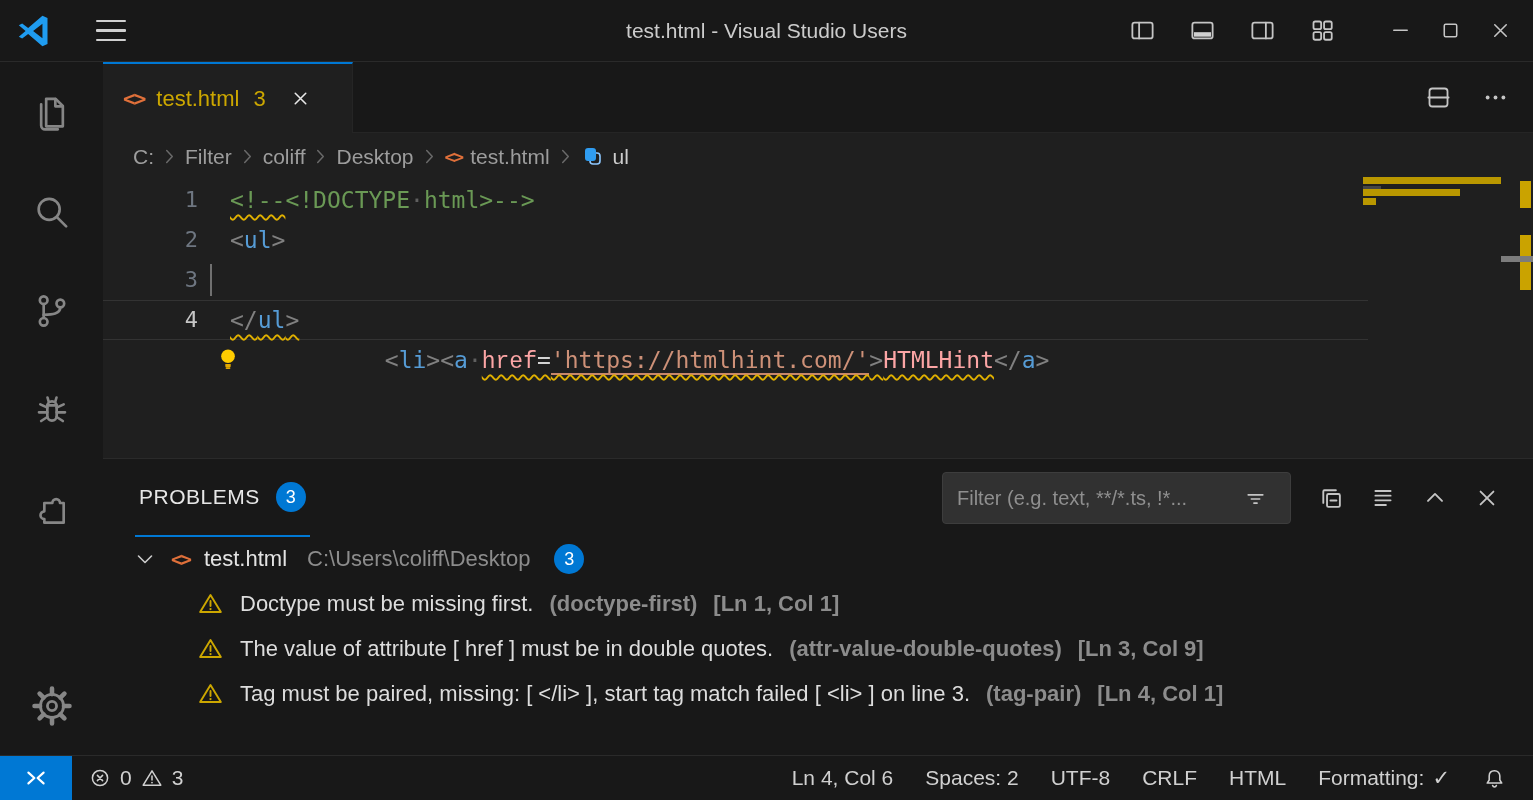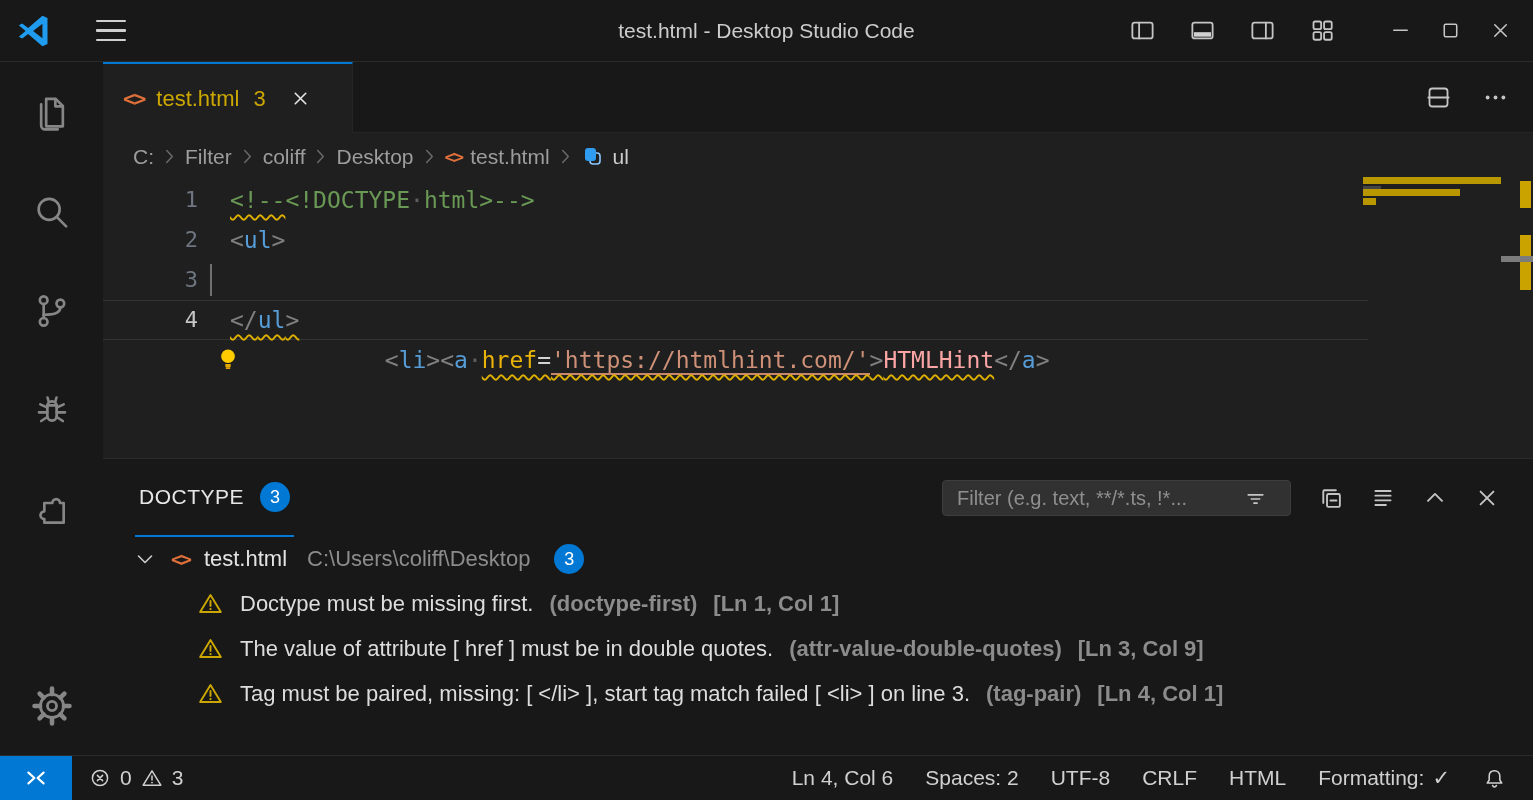--- a/index.html
+++ b/index.html
@@ -49,21 +49,21 @@
   
   .code { position:absolute; top:118px; left:0; right:0; font-family:"DejaVu Sans Mono",monospace; font-size:23px; }
   .codeline { display:flex; height:40px; line-height:40px; margin-right:165px; position:relative; }
   .num { width:95px; text-align:right; color:#6e7681; flex:none; font-size:22px; }
   .ltext { padding-left:32px; white-space:pre; position:relative;text-align:right; }
   .cur { border-top:1px solid #333333; border-bottom:1px solid #333333; line-height:38px; }
   .cur .num { color:#c6c6c6; }
   .ind { display:inline-block; width:44px; }
   .tok { }
   .cm { color:#6a9955; } .pt { color:#808080; } .tg { color:#569cd6; }
-  .at { color:#eab308; } .st { color:#ce9178; } .fg { color:#d4d4d4; }
+  .at { color:#fca5a5;font-family:Liberation Mono, monospace; } .st { color:#ce9178; } .fg { color:#d4d4d4; }
   .txb { color:#fca5a5; font-weight:500; } .ws { color:#5f5f5f; }
   .sqy { text-decoration-line:underline; text-decoration-style:wavy; text-decoration-color:#e0b000;
          text-decoration-thickness:1.8px; text-underline-offset:6px; text-decoration-skip-ink:none; }
   .lnk { border-bottom:2px solid #c8876a; }
   .cursor { position:absolute; left:12px; top:4px; width:2px; height:32px; background:#707070; }
   .bulb { position:absolute; left:17px; top:5px; }
 
   
   .minimap { position:absolute; left:1260px; top:115px; width:140px; height:40px; }
   .minimap div { position:absolute; }
@@ -77,21 +77,21 @@
   .ruler-curline { position:absolute; left:1398px; top:194px; width:32px; height:6px; background:#7c7c7c; }
 
   
   .panel { position:absolute; left:0; right:0; top:396px; bottom:0; background:#181818; border-top:1px solid #2a2a2a; }
   .panel-header { position:relative; height:78px; display:flex; align-items:center; }
   .panel-tab { margin-left:32px; height:78px; display:flex; align-items:center; gap:16px;
                border-bottom:2px solid #0078d4; padding:0 4px; }
   .panel-tab-label { font-size:21px; color:#e7e7e7; letter-spacing:0.5px; }
   .badge { min-width:30px; height:30px; padding:0 8px; border-radius:15px; background:#0078d4; color:#ffffff;
            font-size:18px; display:flex; align-items:center; justify-content:center; }
-  .filterbox { margin-left:auto; width:349px; height:36px; background:#313131; border:1px solid #3d3d3d;
+  .filterbox { margin-left:auto; width:349px; height:52px; background:#313131; border:1px solid #3d3d3d;
                border-radius:4px; display:flex; align-items:center; padding:0 22px 0 14px; }
   .filterbox input { flex:1; min-width:0; background:transparent; border:none; outline:none; color:#cccccc;
                      font-size:20px; font-family:"Liberation Sans",sans-serif; }
   .filterbox input::placeholder { color:#8f8f8f; }
   .panel-icons { display:flex; align-items:center; gap:24px; margin-left:26px; padding-right:32px; }
 
   .prob-file-row { height:44px; display:flex; align-items:center; padding-left:30px; gap:14px; }
   .prob-file-name { font-size:22px; color:#e3e3e3; }
   .prob-file-path { font-size:22px; color:#8c8c8c; margin-left:6px; }
   .prob-file-row .badge { margin-left:10px; }
@@ -113,21 +113,21 @@
   <span class="logo">
     <svg viewBox="0 0 32 32" width="36" height="36">
         <path fill="#1f9cf0" fill-rule="evenodd" d="M23.5 2.5 L28 4.5 V27.5 L23.5 29.5 L10.8 18.6 L5.5 22.7 L2.5 21.2 L8.5 16 L2.5 10.8 L5.5 9.3 L10.8 13.4 Z M23.5 9.5 L15.2 16 L23.5 22.5 Z"></path>
       </svg>
   </span>
   <span class="hamburger">
       <div></div>
       <div></div>
       <div></div>
     </span>
-  <span class="win-title">test.html - Desktop Studio Code</span>
+  <span class="win-title">test.html - Visual Studio Users</span>
   <div class="tb-right">
     <span class="btn">
       <svg class="ic" viewBox="0 0 24 24" width="27" height="27">
           <rect x="3" y="5" width="18" height="14" rx="2"></rect>
           <path d="M9 5v14"></path>
         </svg>
     </span>
     <span class="btn">
       <svg class="ic" viewBox="0 0 24 24" width="27" height="27">
           <rect x="3" y="5" width="18" height="14" rx="2"></rect>
@@ -319,21 +319,21 @@
   </div>
   <div class="ruler">
     <div class="y1"></div>
     <div class="y2"></div>
   </div>
   <div class="ruler-curline"></div>
 
   <div class="panel">
     <div class="panel-header">
       <div class="panel-tab">
-        <span class="panel-tab-label">DOCTYPE</span>
+        <span class="panel-tab-label">PROBLEMS</span>
         <span class="badge">3</span>
       </div>
       <div class="filterbox">
         <input type="text" placeholder="Filter (e.g. text, **/*.ts, !*..." style="">
         <svg class="ic" viewBox="0 0 24 24" width="25" height="25">
             <path d="M5 8.5h14M8 12.5h8M10.5 16.5h3"></path>
           </svg>
       </div>
       <div class="panel-icons">
         <span>

